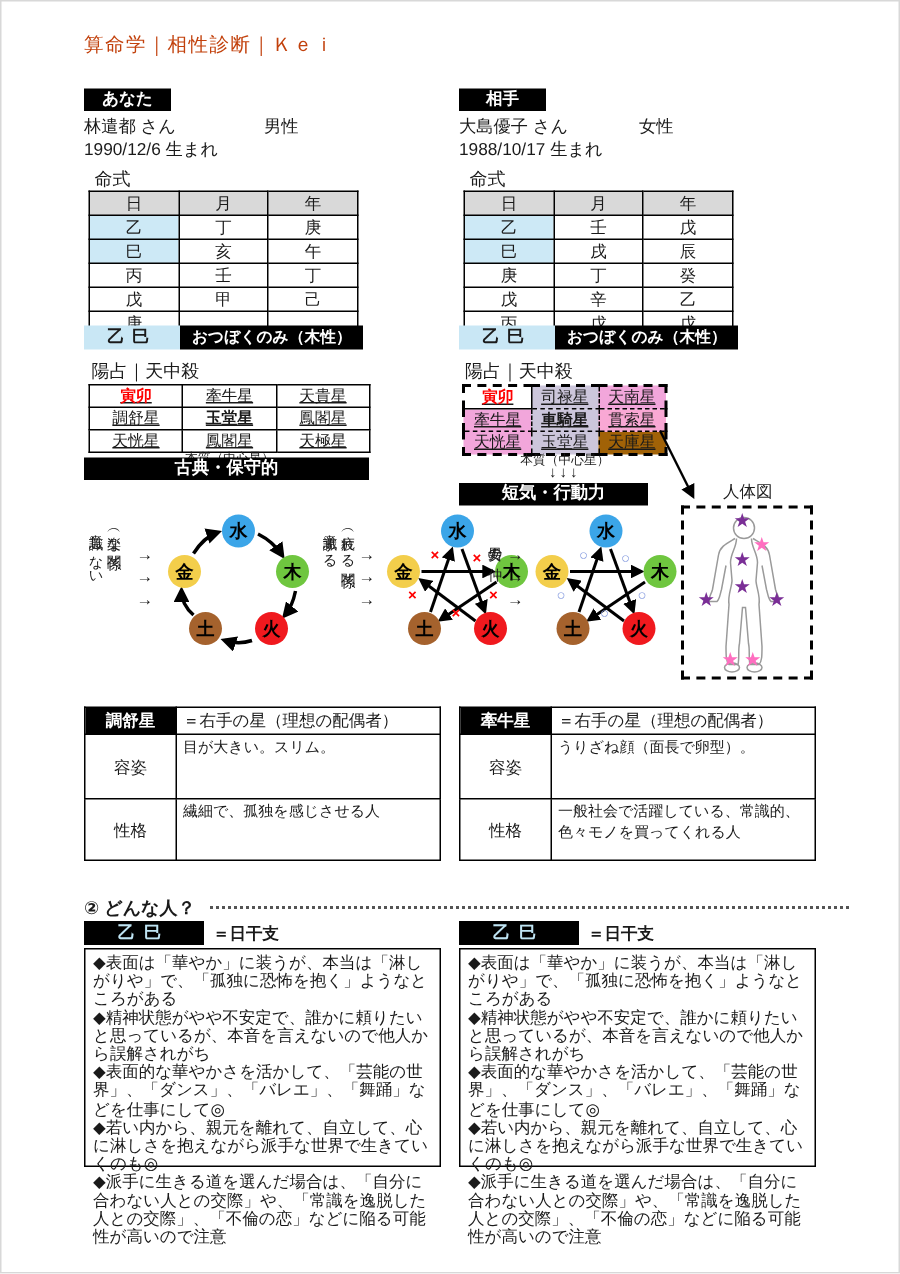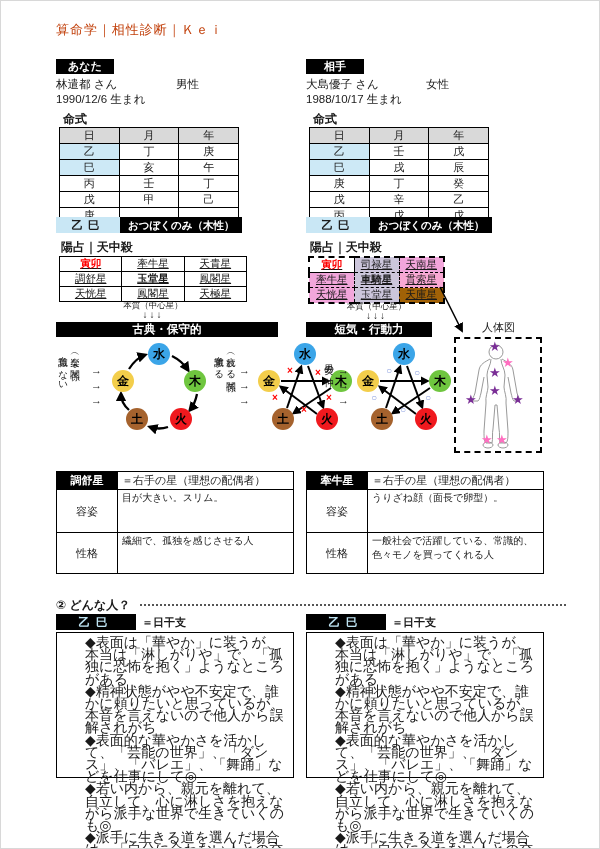--- a/index.html
+++ b/index.html
@@ -9,21 +9,21 @@
   .abs{position:absolute;}
   
   #title{left:55px;top:20px;font-size:13px;color:#c2410c;letter-spacing:1px;}
   
   .role-badge{background:#000;color:#fff;font-size:11px;font-weight:bold;width:58px;height:15px;
               line-height:15px;text-align:center;}
   .name-row{font-size:11.5px;display:flex;}
   .name-row .nm{width:120px;}
   .birth{font-size:11.5px;}
   
-  .sec-label{font-size:12px;font-weight:bold;}
+  .sec-label{font-size:12px;font-weight:normal;}
   table.meishiki{border-collapse:collapse;width:180px;table-layout:fixed;}
   table.meishiki td,table.meishiki th{border:1px solid #000;height:12px;text-align:center;
       font-size:11px;font-weight:normal;padding:0;}
   table.meishiki tr.hd td{background:#d9d9d9;}
   table.meishiki td.hl{background:#cde9f6;}
   table.meishiki{border:1.5px solid #000;}
   
   .eto-row{display:flex;height:16px;}
   .eto-badge{background:#c9e7f5;width:64px;text-align:center;font-weight:bold;font-size:11.5px;
              line-height:16px;letter-spacing:5px;}
@@ -64,21 +64,21 @@
        font-size:11px;width:56px;padding:1px 2px;}
   table.ideal td.def-cell{border-left:none;font-size:11px;vertical-align:middle;}
   table.ideal td.lbl{text-align:center;vertical-align:middle;font-size:11px;width:56px;}
   table.ideal tr.r1 td{height:40px;}
   table.ideal tr.r2 td{height:38px;}
   .kanshi-row{display:flex;height:16px;align-items:center;}
   .kanshi-badge{background:#000;color:#bfe4f3;width:80px;text-align:center;font-weight:bold;
                 font-size:11.5px;line-height:16px;letter-spacing:6px;}
   .kanshi-def{font-size:11px;font-weight:bold;margin-left:6px;}
   .person-box{width:238px;height:146px;border:1.5px solid #000;padding:3px 5px;box-sizing:border-box;}
-  .person-box div{font-size:14px;line-height:12.2px;margin-left:23px;}
+  .person-box div{font-size:11px;line-height:12.2px;}
 </style>
 </head>
 <body>
 
 <div id="page">
 
   <div class="abs" id="title">算命学｜相性診断｜Ｋｅｉ</div>
 
   <div class="abs role-badge" style="left:55px;top:58px;">あなた</div>
   <div class="abs name-row" style="left:55px;top:76px;width:240px;">
@@ -190,21 +190,21 @@
         </tr>
     <tr>
           <td>天恍星</td>
           <td>鳳閣星</td>
           <td>天極星</td>
         </tr>
   </tbody>
     </table>
   <div class="abs center-note" style="left:58px;top:299px;width:188px;">本質（中心星）</div>
   <div class="abs down-arrows" style="left:58px;top:308px;width:188px;">↓↓↓</div>
-  <div class="abs banner" style="left:55px;top:321px;width:222px;">古典・保守的</div>
+  <div class="abs banner" style="left:55px;top:304px;width:190px;">古典・保守的</div>
 
   <div class="abs sec-label" style="left:309px;top:238px;">陽占｜天中殺</div>
   <table class="abs yousen dash" style="left:307px;top:255px;width:137px;">
     <tbody>
         <tr>
           <td class="tenchu">寅卯</td>
           <td style="background: rgb(204, 198, 219);">司禄星</td>
           <td style="background: rgb(242, 166, 219);">天南星</td>
         </tr>
     <tr>

